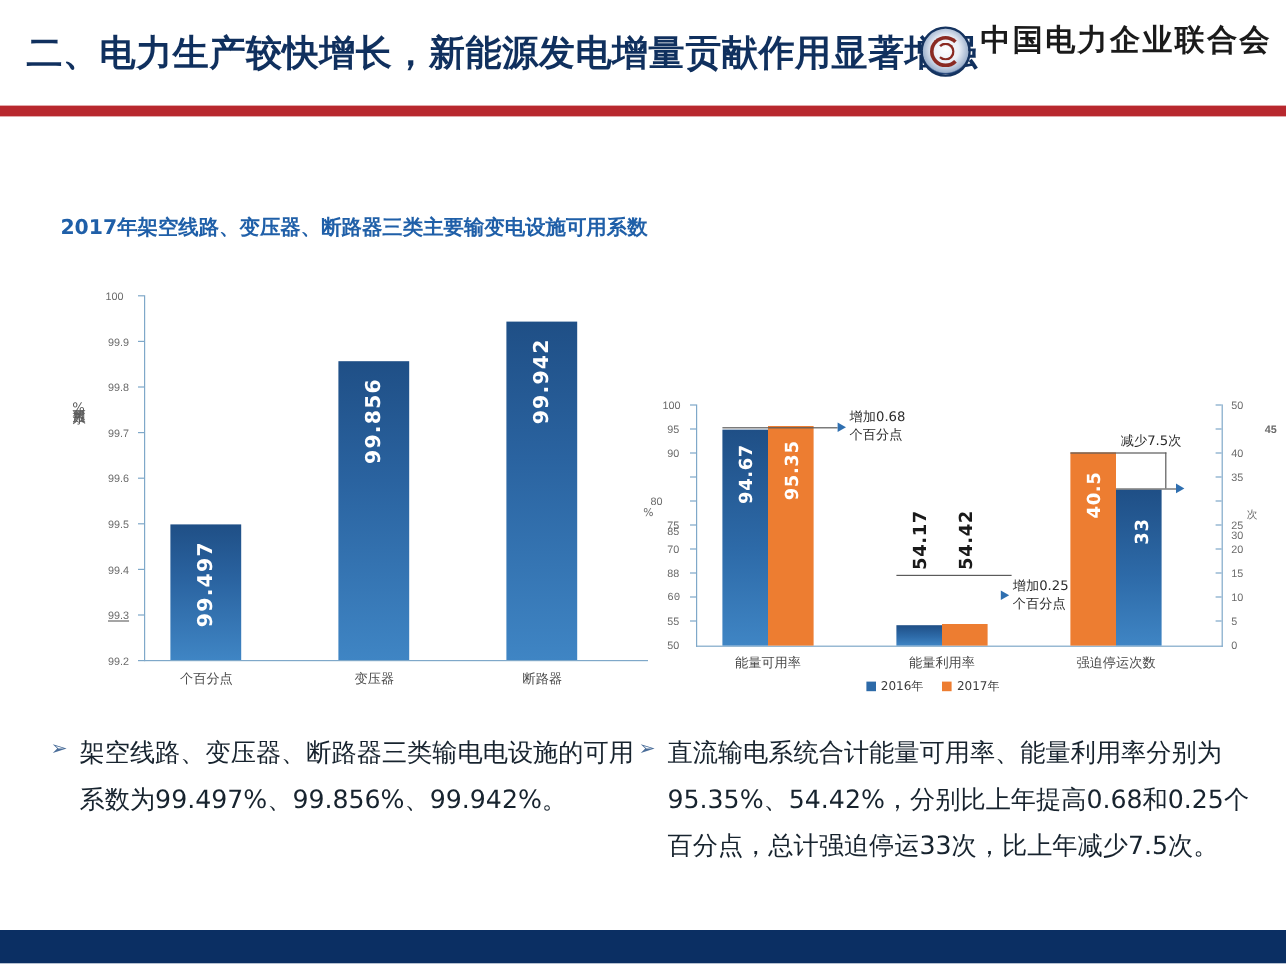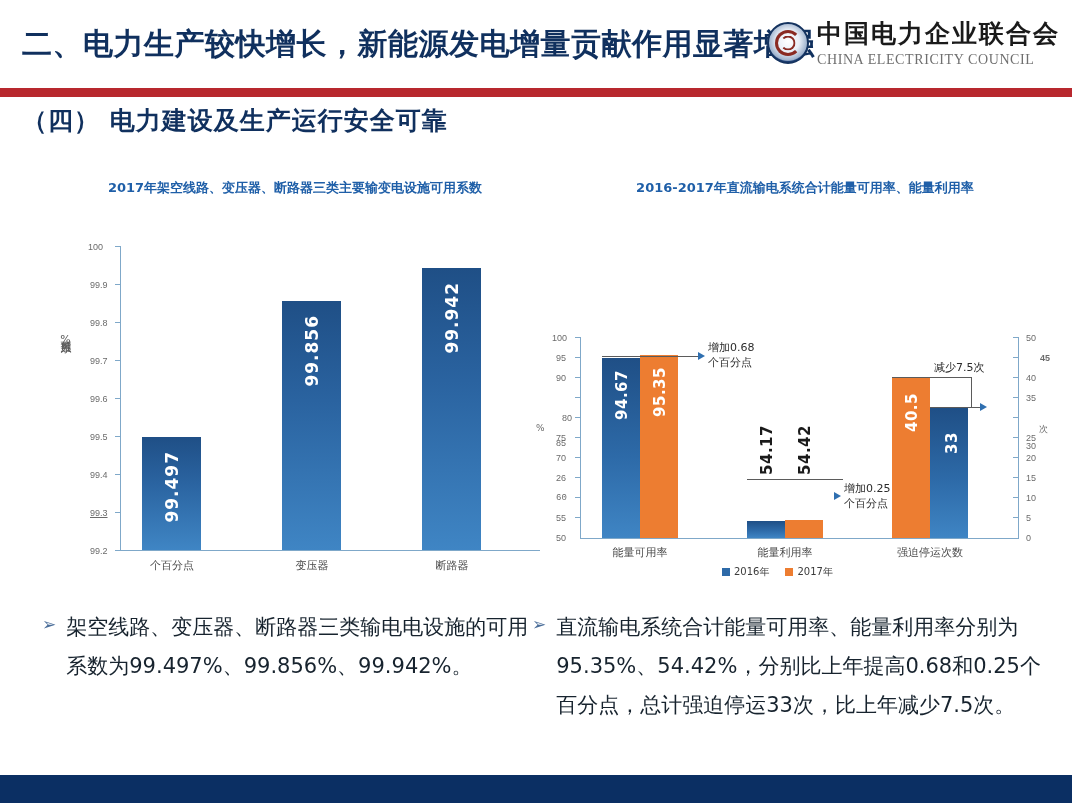--- a/index.html
+++ b/index.html
@@ -42,21 +42,21 @@
   .header-rule { position: absolute; left: 0; top: 88px; width: 1072px; height: 9px; background: #b8282e; }
 
   
   .section-title {
     position: absolute; left: 22px; top: 104px;
     font-size: 25px; font-weight: bold; color: #10305e; letter-spacing: 1px;
   }
 
   
   .chart-title {
-    position: absolute; text-align: center; font-size: 13px; font-weight: bold;
+    position: absolute; text-align: center; font-size: 17px; font-weight: bold;
     color: #1f5fa8; line-height: 1.5;
   }
   #title-left  { left: 50px;  top: 178px; width: 490px; }
   #title-right { left: 560px; top: 178px; width: 490px; }
 
   
   .chart { position: absolute; }
   .axis-line { position: absolute; background: #7fa8c9; }
   .tick { position: absolute; width: 5px; height: 1px; background: #7fa8c9; }
   .tick-label { position: absolute; font-size: 9px; color: #6b6b6b; white-space: nowrap;
@@ -118,30 +118,27 @@
 <body>
 
 <div class="slide">
 
   <div class="header">
     <div class="header-title">二、电力生产较快增长，新能源发电增量贡献作用显著增强</div>
     <div class="logo-wrap">
       <div class="logo-mark"></div>
       <div class="logo-text">
         <div class="logo-cn">中国电力企业联合会</div>
-        <div class="logo-en">CHINA ELECTRICITY COUNCIL</div>
       </div>
     </div>
     <div class="header-rule"></div>
   </div>
 
-  <div class="section-title">（四）  电力建设及生产运行安全可靠</div>
 
   <div class="chart-title" id="title-left">2017年架空线路、变压器、断路器三类主要输变电设施可用系数</div>
-  <div class="chart-title" id="title-right">2016-2017年直流输电系统合计能量可用率、能量利用率</div>
 
   <div class="chart" id="chart-left">
 
     <div class="ylabel-vert" style="left:0px; top:95px;">可用系数%</div>
 
     <div class="tick-label" style="left:28px; top:4px;">100</div>
     <div class="tick-label" style="left:30px; top:42px;">99.9</div>
     <div class="tick-label" style="left:30px; top:80px;">99.8</div>
     <div class="tick-label" style="left:30px; top:118px;">99.7</div>
     <div class="tick-label" style="left:30px; top:156px;">99.6</div>
@@ -181,30 +178,30 @@
   <div class="chart" id="chart-right">
 
     <div class="axis-name" style="left:2px; top:98px;">%</div>
 
     <div class="axis-name" style="left:505px; top:98px;">次</div>
 
     <div class="tick-label" style="left:18px; top:8px;">100</div>
     <div class="tick-label" style="left:22px; top:28px;">95</div>
     <div class="tick-label" style="left:22px; top:48px;">90</div>
     <div class="tick-label" style="left:22px; top:68px;margin-top:45px;">85</div>
-    <div class="tick-label" style="left:28px; top:88px;">80</div>
+    <div class="tick-label" style="left:8px; top:88px;">80</div>
     <div class="tick-label" style="left:22px; top:108px;">75</div>
     <div class="tick-label" style="left:22px; top:128px;">70</div>
-    <div class="tick-label" style="left:22px; top:148px;">26</div>
+    <div class="tick-label" style="left:22px; top:148px;">88</div>
     <div class="tick-label" style="left:22px; top:168px;font-family:Liberation Mono, monospace;">60</div>
     <div class="tick-label" style="left:22px; top:188px;">55</div>
     <div class="tick-label" style="left:22px; top:208px;">50</div>
 
     <div class="tick-label" style="left:492px; top:8px;">50</div>
-    <div class="tick-label" style="left:506px; top:28px;font-weight:bold;">45</div>
+    <div class="tick-label" style="left:520px; top:28px;font-weight:bold;">45</div>
     <div class="tick-label" style="left:492px; top:48px;">40</div>
     <div class="tick-label" style="left:492px; top:68px;">35</div>
     <div class="tick-label" style="left:492px; top:88px;margin-top:28px;">30</div>
     <div class="tick-label" style="left:492px; top:108px;">25</div>
     <div class="tick-label" style="left:492px; top:128px;">20</div>
     <div class="tick-label" style="left:492px; top:148px;">15</div>
     <div class="tick-label" style="left:492px; top:168px;">10</div>
     <div class="tick-label" style="left:492px; top:188px;">5</div>
     <div class="tick-label" style="left:492px; top:208px;">0</div>
 

